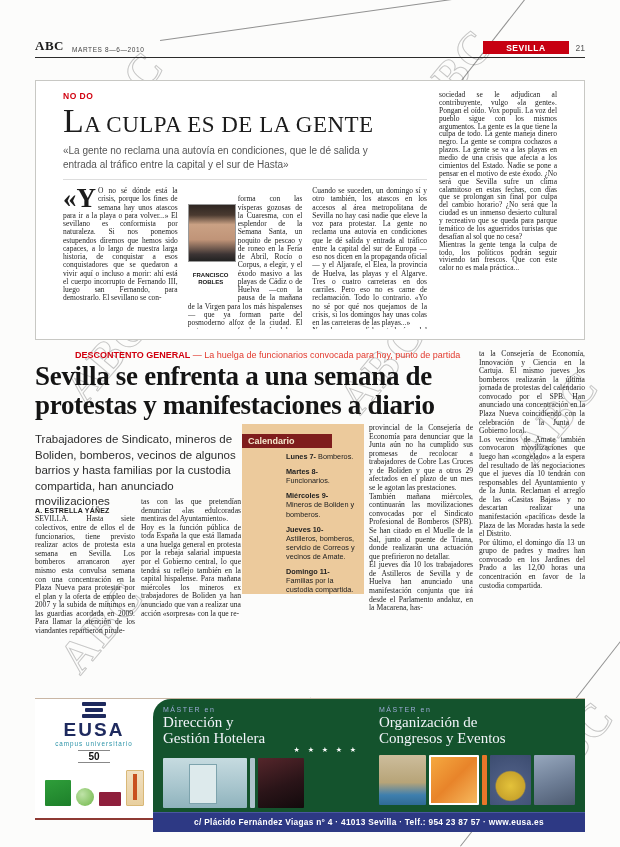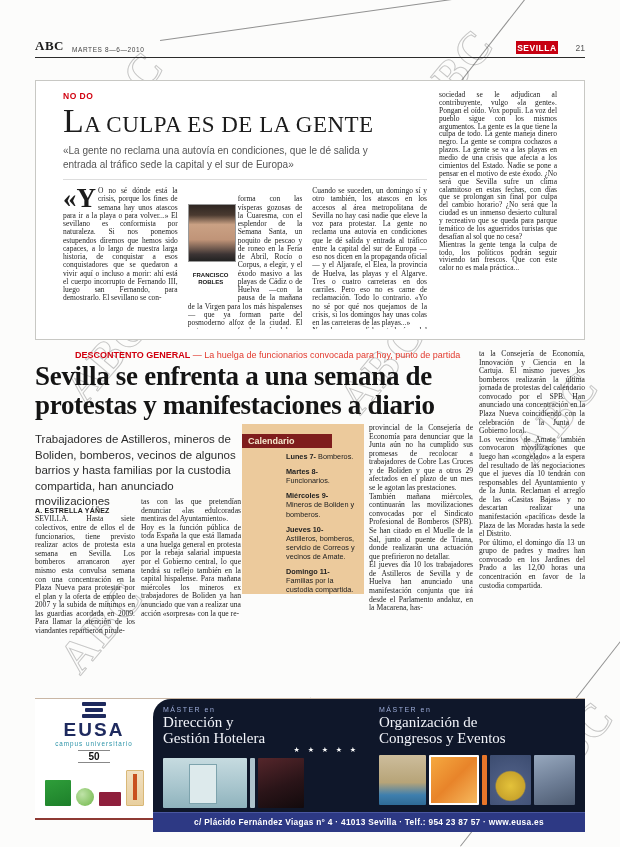--- a/index.html
+++ b/index.html
@@ -12,22 +12,22 @@
   .scanline{position:absolute;background:rgba(40,40,40,.5);height:1px;z-index:0;transform-origin:left top;}
   .content{position:relative;z-index:1;}
   
   .hdr{position:absolute;left:35px;right:35px;top:38px;display:flex;align-items:flex-end;
        border-bottom:1.5px solid #2b2b2b;padding-bottom:3px;}
   .hdr-brand{font-family:"Liberation Serif",serif;font-weight:bold;font-size:13px;letter-spacing:.5px;}
   .hdr-date{font-family:"Liberation Sans",sans-serif;font-size:6.5px;color:#444;margin-left:8px;
             letter-spacing:.6px;padding-bottom:1px;}
   .hdr-spacer{flex:1;}
   .hdr-section{background:#c70011;color:#fff;font-family:"Liberation Sans",sans-serif;font-weight:bold;
-               font-size:8.5px;padding:2px 1px 1px;letter-spacing:.5px;}
-  .hdr-page{font-family:"Liberation Sans",sans-serif;font-size:8.5px;color:#555;margin-left:18px;padding-bottom:1px;}
+               font-size:8.5px;padding:2px 23px 1px;letter-spacing:.5px;}
+  .hdr-page{font-family:"Liberation Sans",sans-serif;font-size:8.5px;color:#555;margin-left:7px;padding-bottom:1px;}
   
   .opinion{position:absolute;left:35px;top:80px;width:550px;height:260px;border:1px solid #c8c8c4;
            background:#fff;box-sizing:border-box;padding:10px 27px;display:flex;}
   .op-left{flex:1;min-width:0;display:flex;flex-direction:column;}
   .op-kicker{color:#d1000f;font-family:"Liberation Sans",sans-serif;font-weight:bold;font-size:8.5px;letter-spacing:.5px;}
   .op-headline{font-size:23px;letter-spacing:.5px;margin:3px 0 6px;line-height:1;}
   .op-headline::first-letter{font-size:34px;}
   .op-deck{font-family:"Liberation Sans",sans-serif;font-size:10px;color:#555;line-height:1.4;width:92%;}
   .op-cols{display:flex;gap:10px;border-top:1px solid #ddd;margin-top:7px;padding-top:7px;flex:1;overflow:hidden;}
   .op-col{flex:1;font-size:7.5px;line-height:1.1;text-align:justify;white-space:pre-line;overflow:hidden;}
@@ -68,21 +68,21 @@
   .ad-50{font-family:"Liberation Sans",sans-serif;font-weight:bold;font-size:10px;color:#111;margin-top:3px;
          border-top:1px solid #888;border-bottom:1px solid #888;padding:0 10px;}
   .ad-logos{display:flex;align-items:flex-end;gap:5px;margin-top:7px;}
   .lg{border-radius:1px;}
   .lg-green{width:26px;height:26px;background:linear-gradient(160deg,#2f9e3a,#1d7f2a);}
   .lg-circles{width:18px;height:18px;border-radius:50%;background:radial-gradient(circle at 35% 35%,#bfe3a8,#6fb648);}
   .lg-maroon{width:22px;height:14px;background:#8e1f3c;}
   .lg-tower{width:16px;height:34px;background:linear-gradient(180deg,#f1e0c2,#e8cf9f);border:1px solid #d9b877;position:relative;}
   .lg-tower::after{content:"";position:absolute;left:6px;top:3px;width:4px;height:26px;background:#c8501e;}
   .ad-rightwrap{flex:1;background:#fff;}
-  .ad-blue{height:100%;background:#0f172a;border-top-left-radius:18px;display:flex;flex-direction:column;box-sizing:border-box;}
+  .ad-blue{height:100%;background:#14532d;border-top-left-radius:18px;display:flex;flex-direction:column;box-sizing:border-box;}
   .ad-masters{flex:1;display:flex;}
   .master{width:50%;padding:7px 10px 4px;box-sizing:border-box;display:flex;flex-direction:column;}
   .m-label{font-family:"Liberation Sans",sans-serif;font-size:7px;color:#9cabd6;letter-spacing:1.5px;}
   .m-title{font-size:15px;color:#f2f4fa;line-height:1.08;white-space:pre-line;margin-top:1px;}
   .m-stars{color:#fff;font-size:7px;letter-spacing:3px;text-align:right;line-height:1;margin-top:1px;}
   .m-photos{display:flex;gap:3px;align-items:stretch;height:50px;margin-top:4px;}
   .ph{border-radius:1px;}
   .ph-hotel{width:84px;background:linear-gradient(180deg,#c6dbe0 0%,#a9c6ce 55%,#8fb3bd 100%);position:relative;}
   .ph-hotel::after{content:"";position:absolute;left:26px;top:6px;width:26px;height:38px;background:#ddeaec;border:1px solid #7da3ad;}
   .ph-strip{width:5px;background:#aec3cc;}
@@ -120,40 +120,40 @@
       <span class="hdr-date">MARTES 8—6—2010</span>
       <span class="hdr-spacer"></span>
       <span class="hdr-section">SEVILLA</span>
       <span class="hdr-page">21</span>
     </div>
 
     <div class="opinion">
       <div class="op-left">
         <div class="op-kicker">NO DO</div>
         <div class="op-headline">LA CULPA ES DE LA GENTE</div>
-        <div class="op-deck">«La gente no reclama una autovía en condiciones, que le dé salida y entrada al tráfico sede la capital y el sur de Europa»</div>
+        <div class="op-deck">«La gente no reclama una autovía en condiciones, que le dé salida y entrada al tráfico entre la capital y el sur de Hasta»</div>
         <div class="op-cols">
           <div class="op-col"><span class="dropcap">«Y</span><span>O no sé dónde está la crisis, porque los fines de semana hay unos atascos para ir a la playa o para volver...» El sevillano es conformista por naturaleza. Si nos ponemos estupendos diremos que hemos sido capaces, a lo largo de nuestra larga historia, de conquistar a esos conquistadores que se quedaron a vivir aquí o incluso a morir: ahí está el cuerpo incorrupto de Fernando III, luego san Fernando, para demostrarlo. El sevillano se con-</span></div>
           <div class="op-col">
             <span class="op-photo">
               <span class="img" style="display:block"></span>
               <span class="cap" style="display:block">FRANCISCO ROBLES</span>
             </span><span>forma con las vísperas gozosas de la Cuaresma, con el esplendor de la Semana Santa, un poquito de pescao y de roneo en la Feria de Abril, Rocío o Corpus, a elegir, y el éxodo masivo a las playas de Cádiz o de Huelva —con la pausa de la mañana de la Virgen para los más hispalenses— que ya forman parte del posmoderno alfoz de la ciudad. El resto es un profundo vacío del que huimos por aquello del muy barroco «horror vacui».</span></div>
           <div class="op-col">Cuando se suceden, un domingo sí y otro también, los atascos en los accesos al área metropolitana de Sevilla no hay casi nadie que eleve la voz para protestar. La gente no reclama una autovía en condiciones que le dé salida y entrada al tráfico entre la capital del sur de Europa —eso nos dicen en la propaganda oficial— y el Aljarafe, el Elea, la provincia de Huelva, las playas y el Algarve. Tres o cuatro carreteras en dos carriles. Pero eso no es carne de reclamación. Todo lo contrario. «Yo no sé por qué nos quejamos de la crisis, si los domingos hay unas colas en las carreteras de las playas...»
 No hemos salido todavía del franquismo sociológico. Los males de la</div>
         </div>
       </div>
       <div class="op-right">sociedad se le adjudican al contribuyente, vulgo «la gente». Pongan el oído. Vox populi. La voz del pueblo sigue con los mismos argumentos. La gente es la que tiene la culpa de todo. La gente maneja dinero negro. La gente se compra cochazos a plazos. La gente se va a las playas en medio de una crisis que afecta a los cimientos del Estado. Nadie se pone a pensar en el motivo de este éxodo. ¿No será que Sevilla sufre un clima calamitoso en estas fechas, con días que se prolongan sin final por culpa del cambio horario? ¿No será que la ciudad es un inmenso desierto cultural y recreativo que se queda para parque temático de los aguerridos turistas que desafían al sol que no cesa?
 Mientras la gente tenga la culpa de todo, los políticos podrán seguir viviendo tan frescos. Que con este calor no es mala práctica...</div>
     </div>
 
     <div class="article">
       <div class="art-kicker"><b>DESCONTENTO GENERAL</b><span> — La huelga de funcionarios convocada para hoy, punto de partida</span></div>
       <div class="art-headline">Sevilla se enfrenta a una semana de protestas y manifestaciones a diario</div>
-      <div class="art-deck">Trabajadores de Astilleros, mineros de Boliden, bomberos, vecinos de algunos barrios y hasta familias por la custodia compartida, han anunciado movilizaciones</div>
+      <div class="art-deck">Trabajadores de Sindicato, mineros de Boliden, bomberos, vecinos de algunos barrios y hasta familias por la custodia compartida, han anunciado movilizaciones</div>
 
       <div class="cal">
         <div class="cal-hd">Calendario</div>
         <div class="cal-item"><b>Lunes 7-</b><span> Bomberos.</span></div>
         <div class="cal-item"><b>Martes 8-</b><span> Funcionarios.</span></div>
         <div class="cal-item"><b>Miércoles 9-</b><span> Mineros de Boliden y bomberos.</span></div>
         <div class="cal-item"><b>Jueves 10-</b><span> Astilleros, bomberos, servicio de Correos y vecinos de Amate.</span></div>
         <div class="cal-item"><b>Domingo 11-</b><span> Familias por la custodia compartida.</span></div>
       </div>
 

